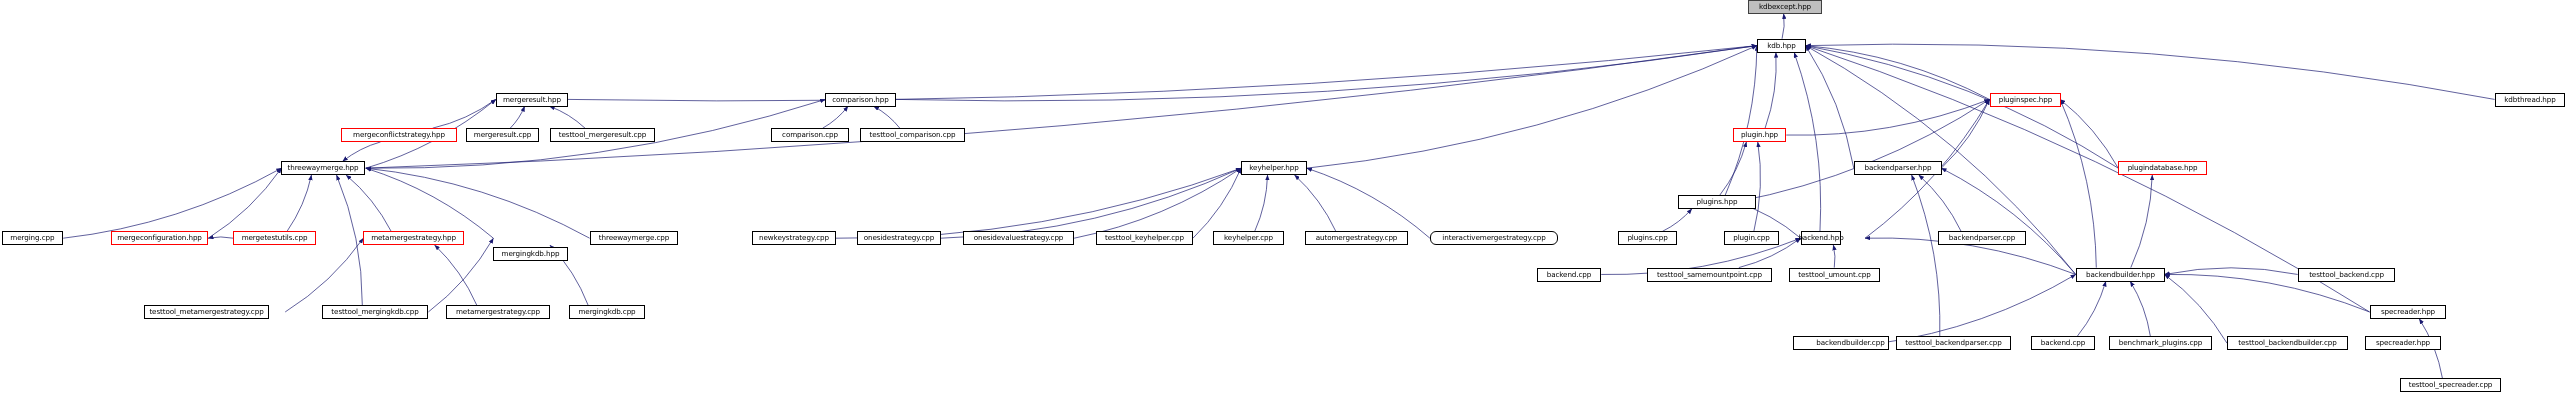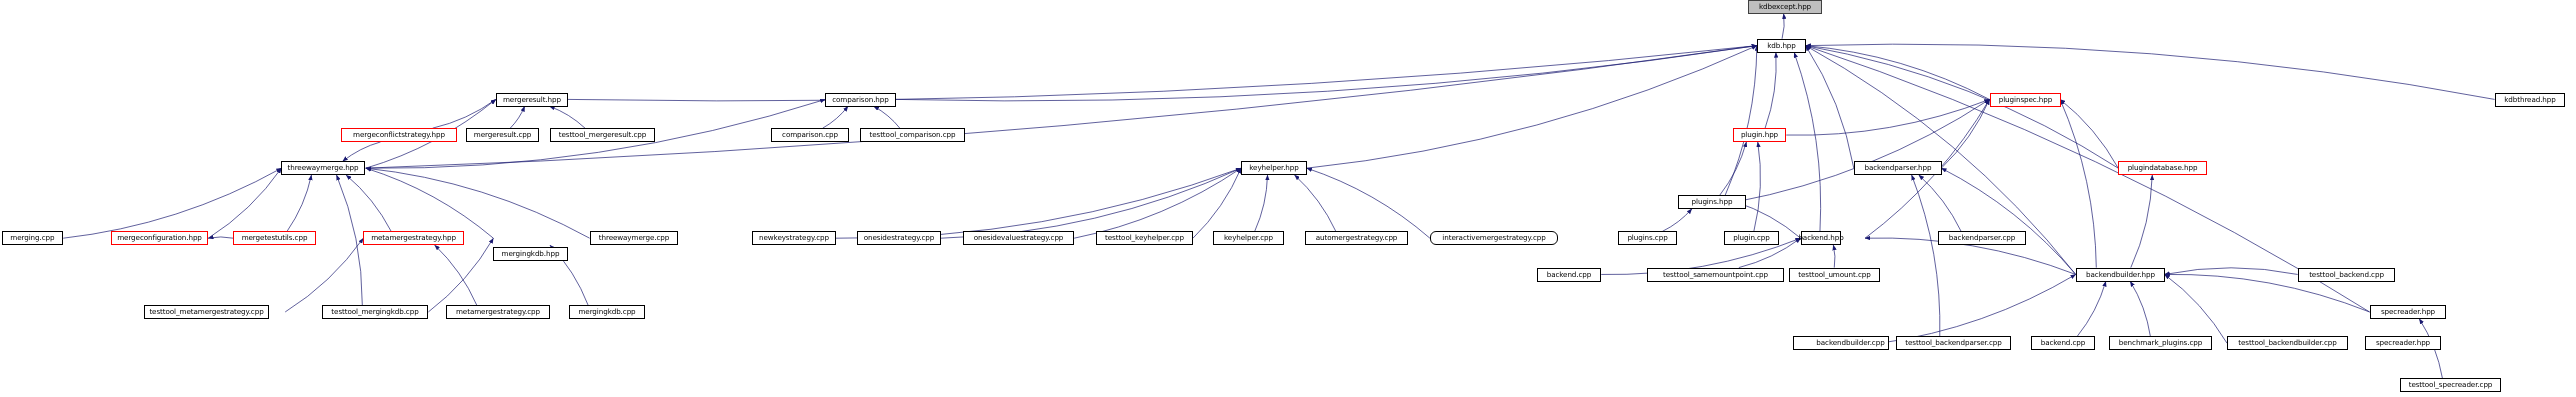--- a/index.html
+++ b/index.html
@@ -133,21 +133,21 @@
       </div>
       <div class="node" style="left: 1854px; top: 161px; width: 88px;">
         <span>backendparser.hpp</span>
       </div>
       <div class="node" style="left: 281px; top: 161px; width: 84px;">
         <span>threewaymerge.hpp</span>
       </div>
       <div class="node" style="left: 1241px; top: 161px; width: 66px;">
         <span>keyhelper.hpp</span>
       </div>
-      <div class="node" style="left: 1678px; top: 195px; width: 68px;">
+      <div class="node" style="left: 1678px; top: 195px; width: 78px;">
         <span>plugins.hpp</span>
       </div>
       <div class="node" style="left: 1.9px; top: 231px; width: 61px;">
         <span>merging.cpp</span>
       </div>
       <div class="node red" style="left: 111px; top: 231px; width: 97px;">
         <span>mergeconfiguration.hpp</span>
       </div>
       <div class="node red" style="left: 233px; top: 231px; width: 83px;">
         <span>mergetestutils.cpp</span>
@@ -196,21 +196,21 @@
       </div>
       <div class="node" style="left: 2298px; top: 268px; width: 97px;">
         <span>testtool_backend.cpp</span>
       </div>
       <div class="node" style="left: 2076px; top: 268px; width: 89px;">
         <span>backendbuilder.hpp</span>
       </div>
       <div class="node" style="left: 1537px; top: 268px; width: 64px;">
         <span>backend.cpp</span>
       </div>
-      <div class="node" style="left: 1647px; top: 268px; width: 137px;">
+      <div class="node" style="left: 1647px; top: 268px; width: 125px;">
         <span>testtool_samemountpoint.cpp</span>
       </div>
       <div class="node" style="left: 1789px; top: 268px; width: 91px;">
         <span>testtool_umount.cpp</span>
       </div>
       <div class="node" style="left: 2370px; top: 305px; width: 76px;">
         <span>specreader.hpp</span>
       </div>
       <div class="node" style="left: 144px; top: 305px; width: 125px;">
         <span>testtool_metamergestrategy.cpp</span>

